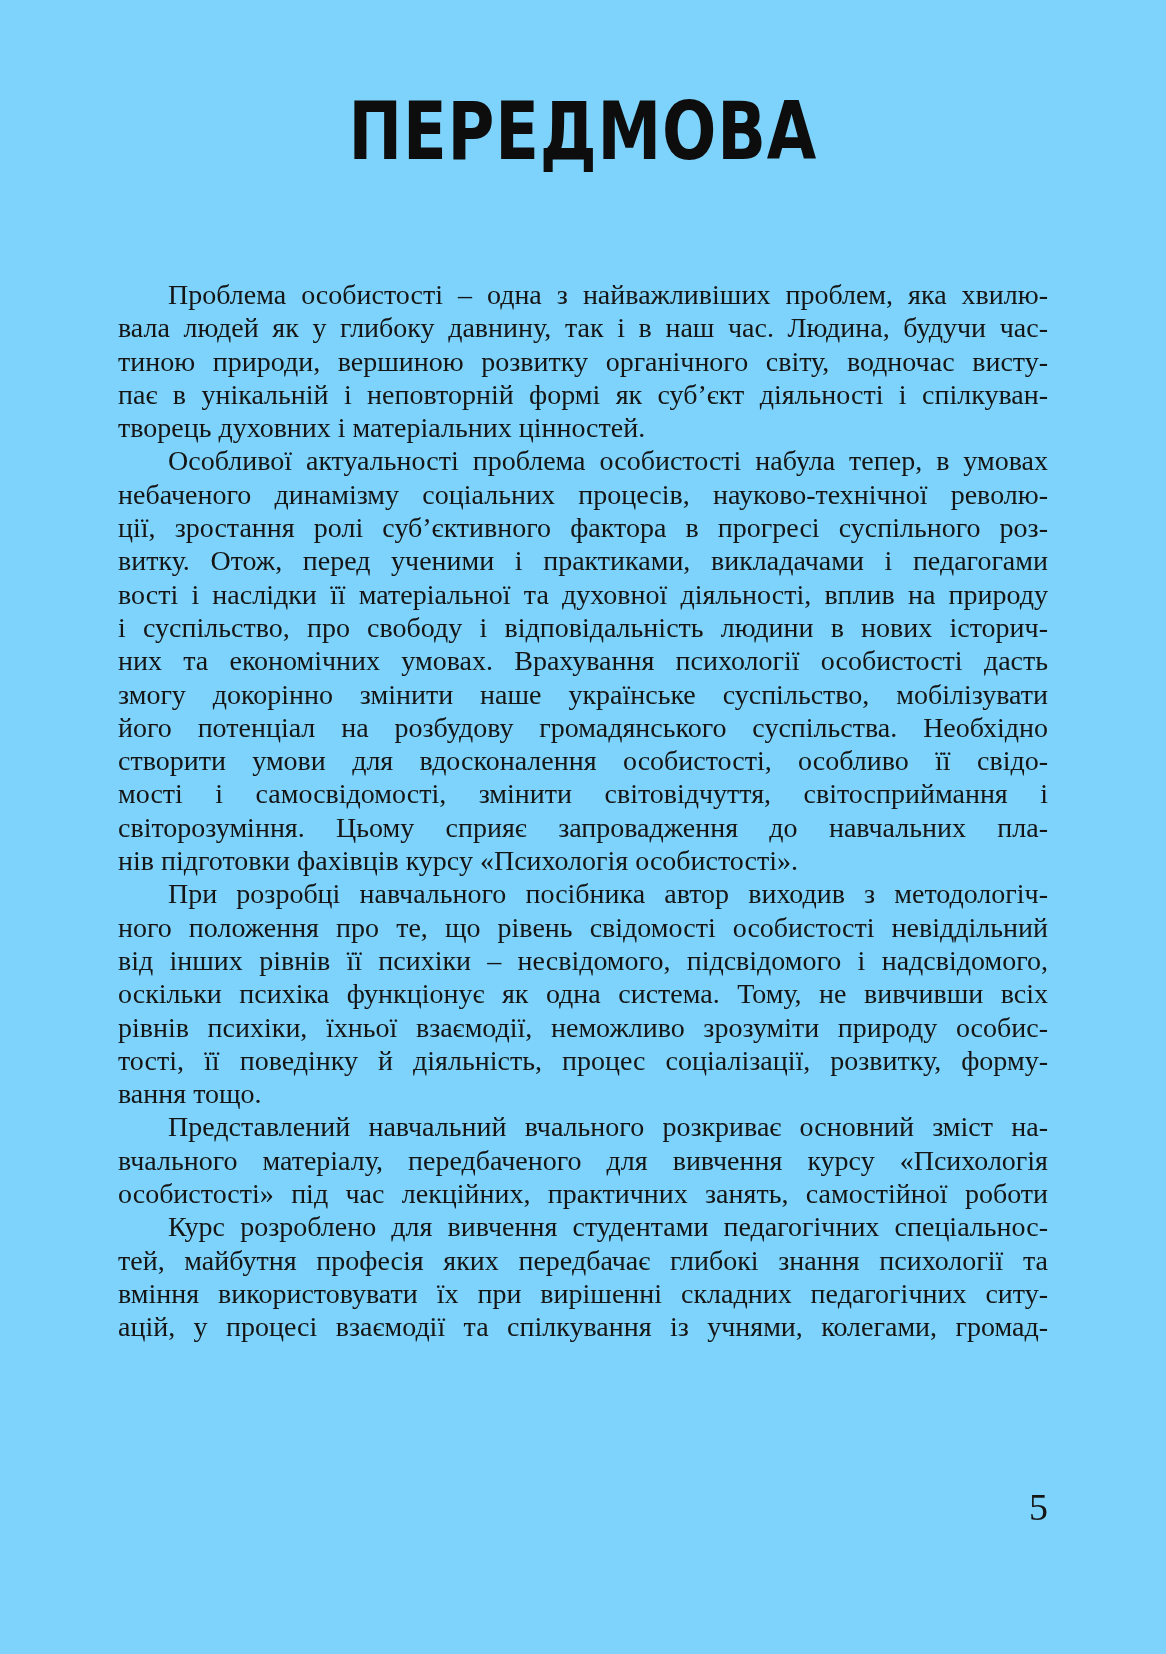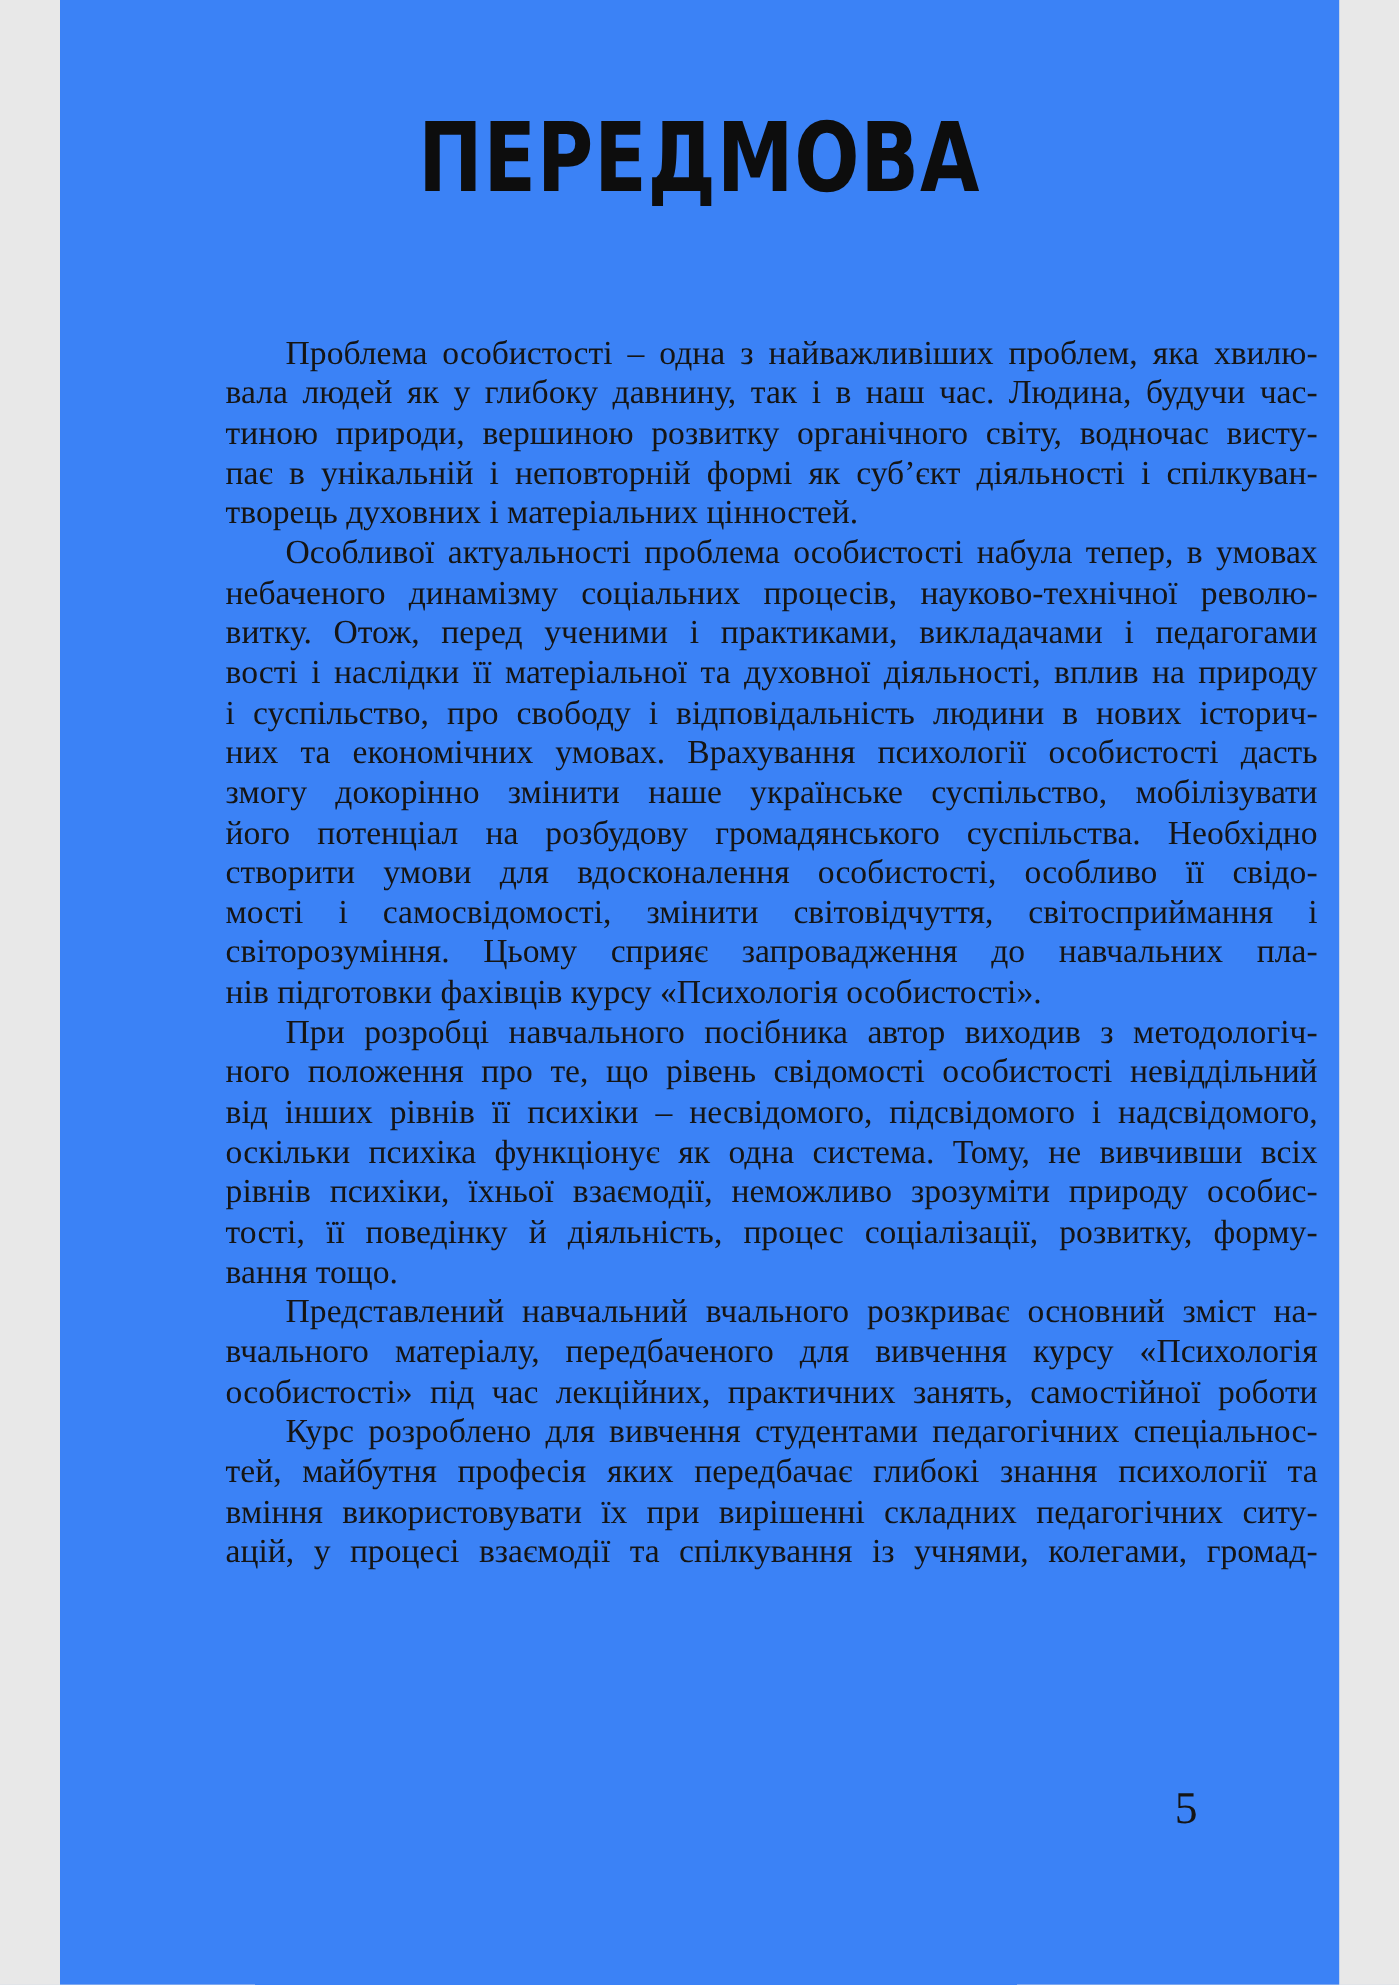--- a/index.html
+++ b/index.html
@@ -1,21 +1,21 @@
 <!DOCTYPE html>
 <html><head>
 <meta charset="utf-8">
 <style>
   html, body { margin: 0; padding: 0; background: #e8e8e8; }
   .page {
     position: relative;
-    width: 1066px;
+    width: 1166px;
     height: 1654px;
     margin: 0 auto;
-    background: #3b82f6;
+    background: #7dd3fc;
     color: #111111;
     overflow: hidden;
   }
   .title-wrap {
     position: absolute;
     top: 92px;
     left: 0;
     width: 100%;
     text-align: center;
   }
@@ -37,21 +37,20 @@
     top: 278px;
     width: 930px;
     font-family: "Liberation Serif", serif;
     font-size: 28px;
     line-height: 33.3px;
     color: #151515;
   }
   .line {
     text-align: justify;
     text-align-last: justify;
-    margin-left: 20px;
   }
   .line.para-end { text-align-last: left; }
   .line.indent { text-indent: 50px; }
   .folio {
     position: absolute;
     right: 118px;
     top: 1488px;
     font-family: "Liberation Serif", serif;
     font-size: 38px;
     line-height: 1;
@@ -67,20 +66,21 @@
   </div>
 
   <main class="text-block">
       <div class="line indent">Проблема особистості – одна з найважливіших проблем, яка хвилю-</div>
       <div class="line">вала людей як у глибоку давнину, так і в наш час. Людина, будучи час-</div>
       <div class="line">тиною природи, вершиною розвитку органічного світу, водночас висту-</div>
       <div class="line">пає в унікальній і неповторній формі як суб’єкт діяльності і спілкуван-</div>
       <div class="line para-end">творець духовних і матеріальних цінностей.</div>
       <div class="line indent">Особливої актуальності проблема особистості набула тепер, в умовах</div>
       <div class="line">небаченого динамізму соціальних процесів, науково-технічної револю-</div>
+      <div class="line">ції, зростання ролі суб’єктивного фактора в прогресі суспільного роз-</div>
       <div class="line">витку. Отож, перед ученими і практиками, викладачами і педагогами</div>
       <div class="line">вості і наслідки її матеріальної та духовної діяльності, вплив на природу</div>
       <div class="line">і суспільство, про свободу і відповідальність людини в нових історич-</div>
       <div class="line">них та економічних умовах. Врахування психології особистості дасть</div>
       <div class="line">змогу докорінно змінити наше українське суспільство, мобілізувати</div>
       <div class="line">його потенціал на розбудову громадянського суспільства. Необхідно</div>
       <div class="line">створити умови для вдосконалення особистості, особливо її свідо-</div>
       <div class="line">мості і самосвідомості, змінити світовідчуття, світосприймання і</div>
       <div class="line">світорозуміння. Цьому сприяє запровадження до навчальних пла-</div>
       <div class="line para-end">нів підготовки фахівців курсу «Психологія особистості».</div>

